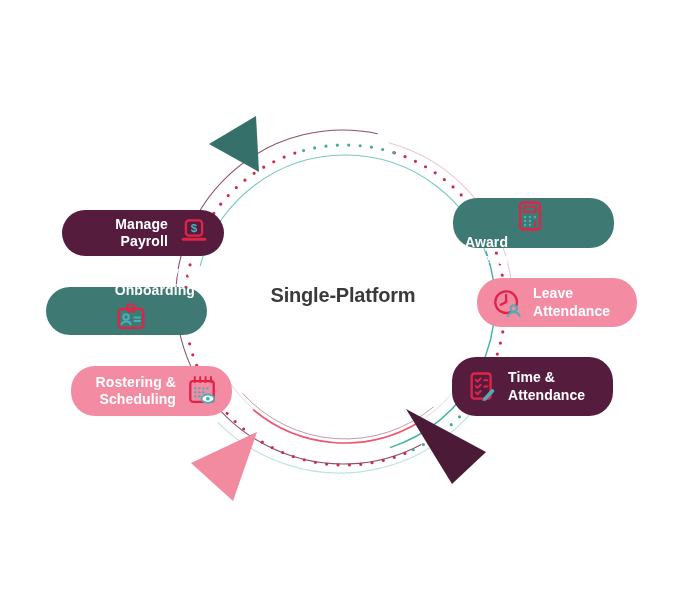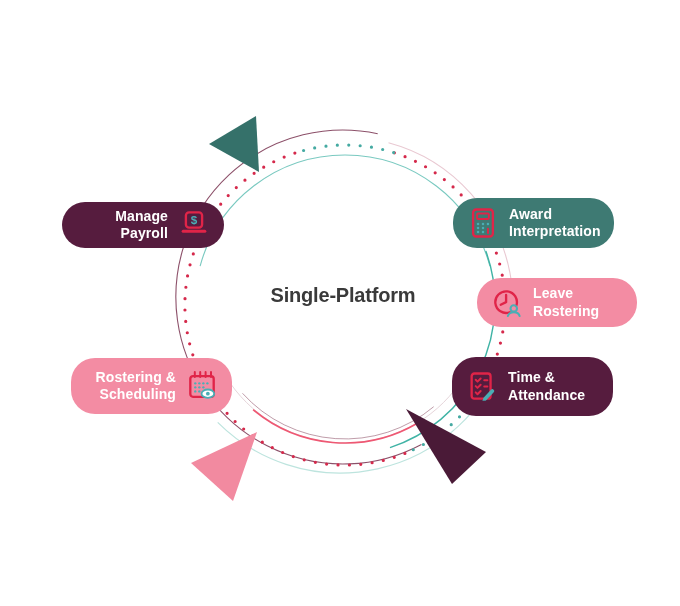--- a/index.html
+++ b/index.html
@@ -21,23 +21,23 @@
   .dots-teal{stroke:var(--dot-teal,#45AAA2);}
   .arrow-teal{fill:var(--arrow-teal,#35716A);}
   .arrow-pink{fill:var(--arrow-pink,#F28AA0);}
   .arrow-maroon{fill:var(--arrow-maroon,#4A1A37);}
 
   .pill{
     position:absolute;z-index:1;display:flex;align-items:center;
     border-radius:24px;padding:0 12px;box-sizing:border-box;color:var(--pill-text,#fff);
   }
   .c-maroon{background:var(--pill-maroon,#561C3E);}
-  .c-teal{background:var(--pill-teal,#3E7A73);}
+  .c-teal{background:var(--pill-teal,#3E7A73);flex-direction:column;}
   .c-pink{background:var(--pill-pink,#F38CA3);}
-  .pill-left{justify-content:flex-end;}
+  .pill-left{justify-content:flex-end;margin-top:8px;}
   .pill-left .pill-label{text-align:right;}
   .pill-right .pill-label{text-align:left;}
   .pill-label{
     flex:1;font-size:14px;font-weight:600;line-height:1.24;letter-spacing:.1px;
   }
   .pill-icon{flex:0 0 auto;width:36px;height:36px;display:flex;align-items:center;justify-content:center;}
   .pill-left .pill-icon{margin-left:8px;}
   .pill-right .pill-icon{margin-right:8px;}
 
   .st-red{fill:none;stroke:var(--icon-red,#E02448);stroke-width:2.6;stroke-linecap:round;stroke-linejoin:round;}
@@ -83,22 +83,34 @@
     <span class="pill-label">Manage Payroll</span>
     <span class="pill-icon">
       <svg width="36" height="36" viewBox="0 0 40 40">
         <rect class="st-red" x="11" y="6" width="18" height="17" rx="3.5"></rect>
         <path class="st-red-thick" d="M8 27 H32"></path>
         <text class="tx-teal" x="20" y="19" text-anchor="middle">$</text>
       </svg>
     </span>
   </div>
 
+  <div class="pill c-teal pill-left" style="left:46px;top:279px;width:161px;height:48px">
+    <span class="pill-label">Employee Onboarding</span>
+    <span class="pill-icon">
+      <svg width="36" height="36" viewBox="0 0 40 40">
+        <rect class="st-red" x="6.5" y="11" width="27" height="21" rx="3.5"></rect>
+        <rect class="st-red-thin" x="16" y="6" width="8" height="8" rx="1.5"></rect>
+        <circle class="st-teal" cx="14.5" cy="20" r="3"></circle>
+        <path class="st-teal" d="M9.5 28 C11 24 18.5 24 19.5 28"></path>
+        <path class="st-teal" d="M24 20.5 H30 M24 24.5 H30"></path>
+      </svg>
+    </span>
+  </div>
 
-  <div class="pill c-pink pill-left" style="left:71px;top:358px;width:161px;height:56px">
+  <div class="pill c-pink pill-left" style="left:71px;top:358px;width:161px;height:50px">
     <span class="pill-label">Rostering &amp; Scheduling</span>
     <span class="pill-icon">
       <svg width="36" height="36" viewBox="0 0 40 40">
         <rect class="st-red" x="7" y="9" width="26" height="23" rx="3"></rect>
         <path class="st-red-thin" d="M12 4.5 V10 M18 4.5 V10 M24 4.5 V10 M30 4.5 V10"></path>
         <g class="fl-teal">
           <circle cx="12.5" cy="17" r="1.3"></circle>
             <circle cx="17" cy="17" r="1.3"></circle>
             <circle cx="21.5" cy="17" r="1.3"></circle>
             <circle cx="26" cy="17" r="1.3"></circle>
@@ -136,21 +148,21 @@
 
   <div class="pill c-pink pill-right" style="left:477px;top:278px;width:160px;height:49px">
     <span class="pill-icon">
       <svg width="36" height="36" viewBox="0 0 40 40">
         <path class="st-red" d="M23.1 30.3 A12 12 0 1 1 30.3 23.1"></path>
         <path class="st-red" d="M19 19 V11 M19 19 L13 22"></path>
         <circle class="st-teal" cx="27.5" cy="26" r="3.6"></circle>
         <path class="st-teal" d="M21 34.5 C22.5 29 32.5 29 34 34.5"></path>
       </svg>
     </span>
-    <span class="pill-label">Leave Rostering</span>
+    <span class="pill-label">Leave Attendance</span>
   </div>
 
   <div class="pill c-maroon pill-right" style="left:452px;top:357px;width:161px;height:59px">
     <span class="pill-icon">
       <svg width="36" height="36" viewBox="0 0 40 40">
         <rect class="st-red" x="8.5" y="5" width="21" height="28" rx="3"></rect>
         <path class="st-red-thin" d="M13 12 L15 14 L18.5 10.5 M22.5 12.5 H26"></path>
         <path class="st-red-thin" d="M13 19 L15 21 L18.5 17.5 M22.5 19.5 H26"></path>
         <path class="st-red-thin" d="M13 26 L15 28 L18.5 24.5"></path>
         <path class="st-teal-thick" d="M23.5 33 L31.5 24.5"></path>

